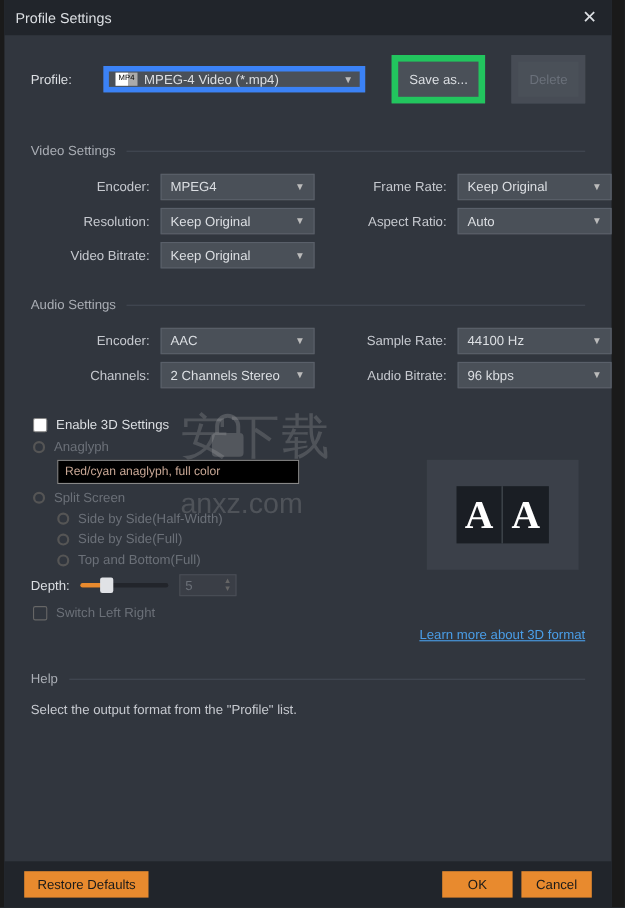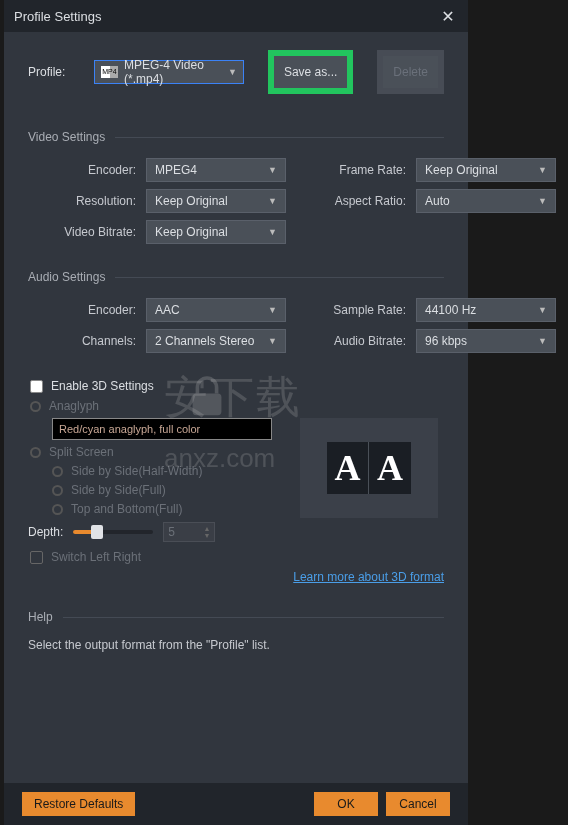--- a/index.html
+++ b/index.html
@@ -1,24 +1,24 @@
 <!DOCTYPE html>
 <html><head>
 <meta charset="utf-8">
 <style>
 *{box-sizing:border-box;margin:0;padding:0;font-family:"Segoe UI",Arial,sans-serif}
 body{width:568px;height:825px;background:#1a1a1a;overflow:hidden}
-.window{width:464px;height:825px;margin-left:4px;background:#31363e;color:#dcdfe3;font-size:12px;position:relative}
+.window{width:552px;height:825px;margin-left:4px;background:#31363e;color:#dcdfe3;font-size:12px;position:relative}
 .titlebar{height:32px;background:#21252b;display:flex;align-items:center;justify-content:space-between;padding:0 10px}
 .titlebar-text{font-size:13px}
 .close-x{width:20px;height:20px;display:flex;align-items:center;justify-content:center;cursor:pointer;font-size:16px}
 .body{padding:18px 24px 0 24px}
 .profile-row{display:flex;align-items:center;gap:24px;margin-bottom:36px}
 .profile-label{width:42px}
-.profile-select{flex:1;display:flex;align-items:center;background:#4a5058;border:1px solid #3b82f6;height:24px;padding:0 6px;cursor:pointer;position:relative}
+.profile-select{flex:1;display:flex;align-items:center;background:#4a5058;border:5px solid #3b82f6;height:24px;padding:0 6px;cursor:pointer;position:relative}
 .profile-select .ico{width:20px;height:12px;background:linear-gradient(to right,#fff 55%,#aaa 55%);margin-right:6px;font-size:7px;text-align:center;line-height:12px;color:#000}
 .chev{margin-left:auto;font-size:9px;color:#bbb}
 .btn{height:24px;background:#4a5058;border:6px solid #22c55e;padding:16px 10px;cursor:pointer;display:flex;align-items:center}
 .btn.disabled{color:#6a707a;border-color:#474c55;cursor:default}
 .section-title{color:#a9adb4;font-size:12px;margin-bottom:14px;display:flex;align-items:center;gap:10px}
 .section-title:after{content:"";flex:1;height:1px;background:#444a54}
 .grid{display:grid;grid-template-columns:108px 140px 110px 140px;gap:7px 10px;margin-bottom:26px;align-items:center}
 .glabel{text-align:right;color:#c6c9cf}
 .sel{height:24px;background:#4a5058;border:1px solid #5a606a;display:flex;align-items:center;padding:0 8px;cursor:pointer}
 .sel .chev{font-size:9px}

